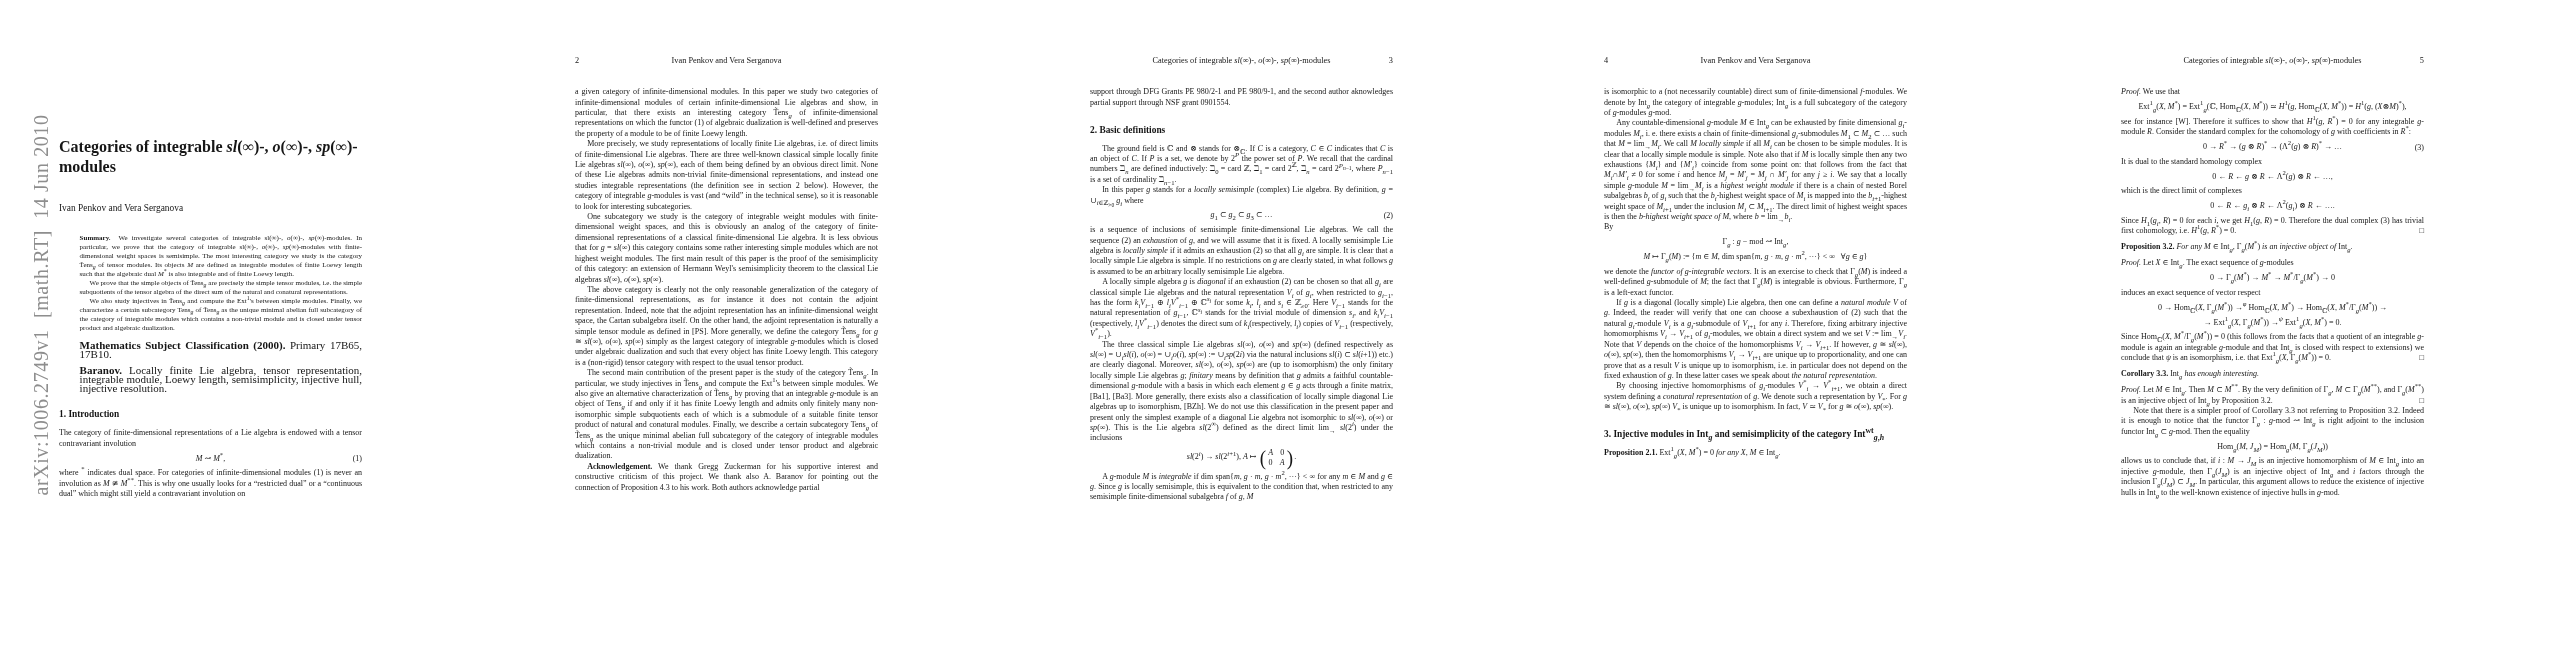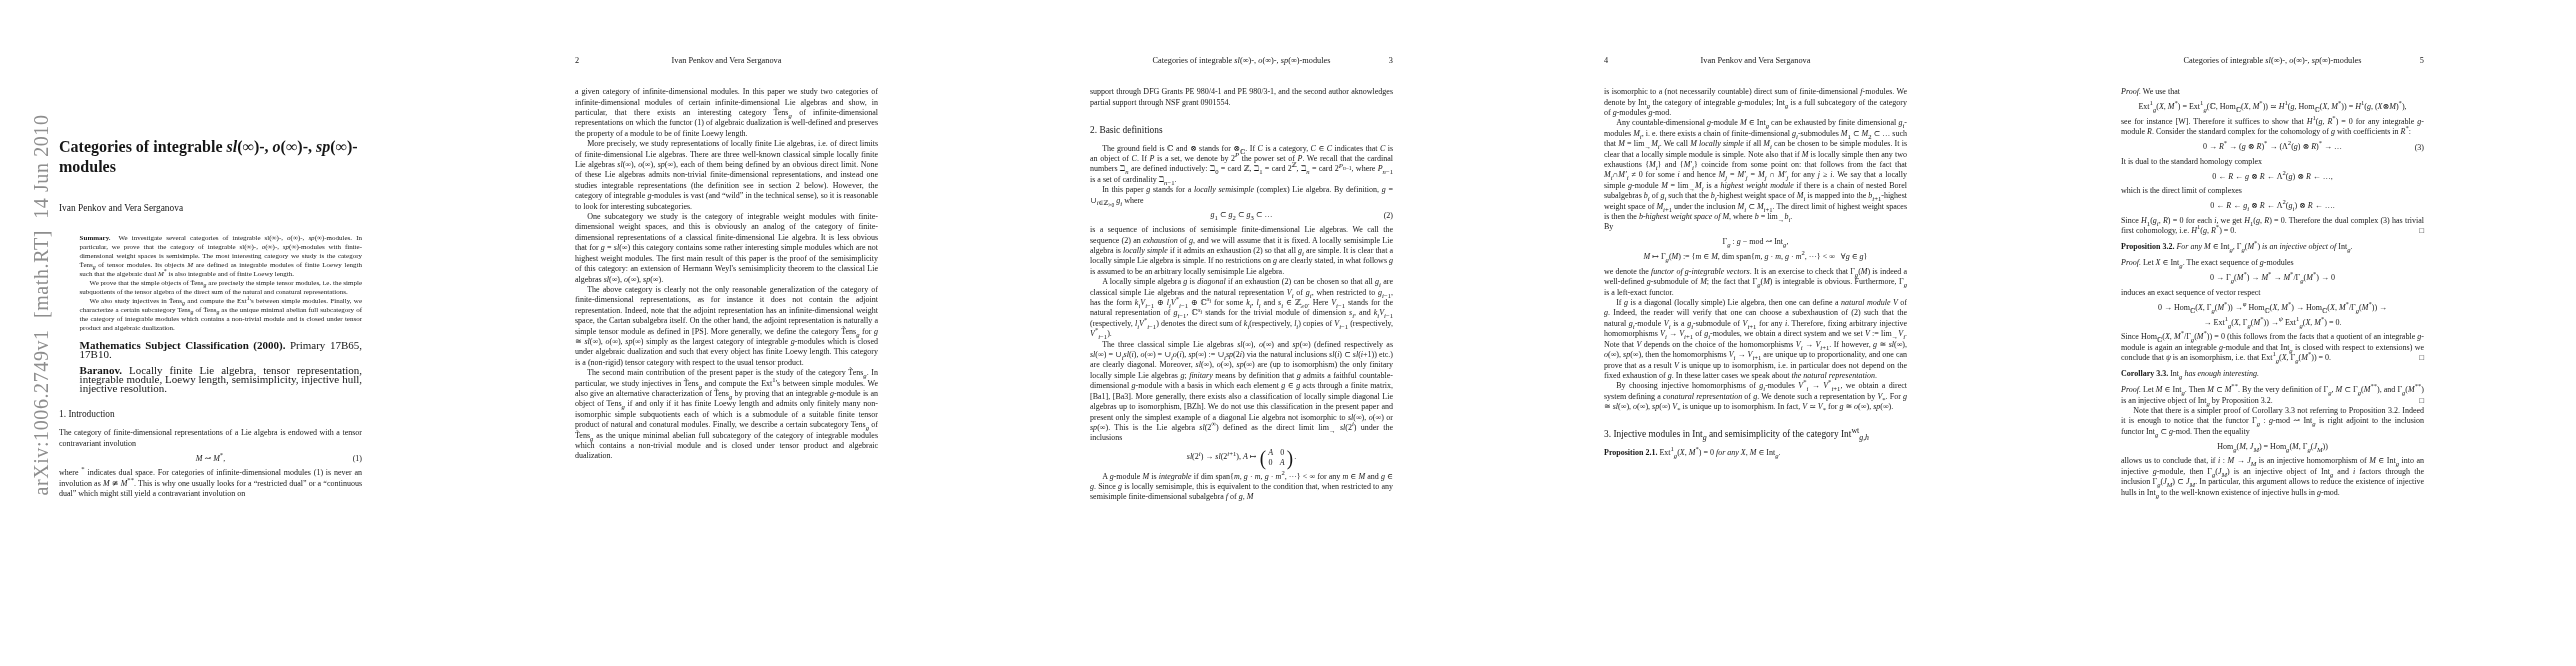--- a/index.html
+++ b/index.html
@@ -31,21 +31,21 @@
   .content{margin-top:20.6px;font-size:8px;line-height:10.4px;text-align:justify;}
   #p1 .content{margin-top:137px;}
 
   .blk{margin:0;}
   .t-h1{font-size:16px;line-height:19.5px;font-weight:bold;text-align:left;}
   .t-authors{margin-top:27px;font-size:9.4px;text-align:left;}
   .t-summary{margin-left:20.6px;font-size:7px;line-height:9px;}
   .t-summary.first{margin-top:21px;}
   .t-summary.ind{text-indent:10px;}
   .t-meta{margin-left:20.6px;font-size:11px;line-height:9px;margin-top:7.2px;}
-  .t-sec{font-weight:normal;font-size:9.4px;line-height:11.7px;margin:16.7px 0 7.2px;text-align:left;}
+  .t-sec{font-weight:bold;font-size:9.4px;line-height:11.7px;margin:16.7px 0 7.2px;text-align:left;}
   .t-p.ind{text-indent:12.2px;}
   .t-eq{position:relative;text-align:center;margin:4.4px 0;}
   .t-eq .eqno{position:absolute;right:0;top:0.6px;}
   .t-prop{margin:5.6px 0;}
   .qed{float:right;}
 
   
   .mat{display:inline-flex;align-items:center;vertical-align:middle;margin:0 1.1px;}
   .par{font-size:19px;font-weight:400;line-height:1;transform:scaleY(1.12);}
   .mx{display:inline-grid;grid-template-columns:auto auto;column-gap:6.7px;padding:0 2.2px;text-align:center;line-height:9.4px;}
@@ -80,31 +80,32 @@
       <span class="ph-left">2</span>
       <span class="ph-center">Ivan Penkov and Vera Serganova</span>
       <span class="ph-right"></span>
     </div>
     <div class="content">
         <div class="blk t-p noind">a given category of infinite-dimensional modules. In this paper we study two categories of infinite-dimensional modules of certain infinite-dimensional Lie algebras and show, in particular, that there exists an interesting category T̃ens<sub><i>g</i></sub> of infinite-dimensional representations on which the functor (1) of algebraic dualization is well-defined and preserves the property of a module to be of finite Loewy length.</div>
         <div class="blk t-p ind">More precisely, we study representations of locally finite Lie algebras, i.e. of direct limits of finite-dimensional Lie algebras. There are three well-known classical simple locally finite Lie algebras <i>sl</i>(∞), <i>o</i>(∞), <i>sp</i>(∞), each of them being defined by an obvious direct limit. None of these Lie algebras admits non-trivial finite-dimensional representations, and instead one studies integrable representations (the definition see in section 2 below). However, the category of integrable <i>g</i>-modules is vast (and “wild” in the technical sense), so it is reasonable to look for interesting subcategories.</div>
         <div class="blk t-p ind">One subcategory we study is the category of integrable weight modules with finite-dimensional weight spaces, and this is obviously an analog of the category of finite-dimensional representations of a classical finite-dimensional Lie algebra. It is less obvious that for <i>g</i> = <i>sl</i>(∞) this category contains some rather interesting simple modules which are not highest weight modules. The first main result of this paper is the proof of the semisimplicity of this category: an extension of Hermann Weyl's semisimplicity theorem to the classical Lie algebras <i>sl</i>(∞), <i>o</i>(∞), <i>sp</i>(∞).</div>
         <div class="blk t-p ind">The above category is clearly not the only reasonable generalization of the category of finite-dimensional representations, as for instance it does not contain the adjoint representation. Indeed, note that the adjoint representation has an infinite-dimensional weight space, the Cartan subalgebra itself. On the other hand, the adjoint representation is naturally a simple tensor module as defined in [PS]. More generally, we define the category T̃ens<sub><i>g</i></sub> for <i>g</i> ≅ <i>sl</i>(∞), <i>o</i>(∞), <i>sp</i>(∞) simply as the largest category of integrable <i>g</i>-modules which is closed under algebraic dualization and such that every object has finite Loewy length. This category is a (non-rigid) tensor category with respect to the usual tensor product.</div>
         <div class="blk t-p ind">The second main contribution of the present paper is the study of the category T̃ens<sub><i>g</i></sub>. In particular, we study injectives in T̃ens<sub><i>g</i></sub> and compute the Ext<sup>1</sup>'s between simple modules. We also give an alternative characterization of T̃ens<sub><i>g</i></sub> by proving that an integrable <i>g</i>-module is an object of Tens<sub><i>g</i></sub> if and only if it has finite Loewy length and admits only finitely many non-isomorphic simple subquotients each of which is a submodule of a suitable finite tensor product of natural and conatural modules. Finally, we describe a certain subcategory Tens<sub><i>g</i></sub> of T̃ens<sub><i>g</i></sub> as the unique minimal abelian full subcategory of the category of integrable modules which contains a non-trivial module and is closed under tensor product and algebraic dualization.</div>
+        <div class="blk t-p ind"><b>Acknowledgement.</b> We thank Gregg Zuckerman for his supportive interest and constructive criticism of this project. We thank also A. Baranov for pointing out the connection of Proposition 4.3 to his work. Both authors acknowledge partial</div>
       </div>
   </div>
 
   <div class="page" id="p3">
     <div class="pagehead">
       <span class="ph-left"></span>
       <span class="ph-center">Categories of integrable <i>sl</i>(∞)-, <i>o</i>(∞)-, <i>sp</i>(∞)-modules</span>
       <span class="ph-right">3</span>
     </div>
     <div class="content">
-        <div class="blk t-p noind">support through DFG Grants PE 980/4-1 and PE 980/3-1, and the second author aknowledges partial support through NSF grant 0901554.</div>
+        <div class="blk t-p noind">support through DFG Grants PE 980/2-1 and PE 980/9-1, and the second author aknowledges partial support through NSF grant 0901554.</div>
         <div class="blk t-sec">2. Basic definitions</div>
         <div class="blk t-p ind">The ground field is ℂ and ⊗ stands for ⊗<sub>ℂ</sub>. If <i>C</i> is a category, <i>C</i> ∈ <i>C</i> indicates that <i>C</i> is an object of <i>C</i>. If <i>P</i> is a set, we denote by 2<sup><i>P</i></sup> the power set of <i>P</i>. We recall that the cardinal numbers ℶ<sub><i>n</i></sub> are defined inductively: ℶ<sub>0</sub> = card ℤ, ℶ<sub>1</sub> = card 2<sup>ℤ</sup>, ℶ<sub><i>n</i></sub> = card 2<sup><i>P</i><sub><i>n</i>−1</sub></sup>, where <i>P</i><sub><i>n</i>−1</sub> is a set of cardinality ℶ<sub><i>n</i>−1</sub>.</div>
         <div class="blk t-p ind">In this paper <i>g</i> stands for a <i>locally semisimple</i> (complex) Lie algebra. By definition, <i>g</i> = ∪<sub><i>i</i>∈ℤ<sub>&gt;0</sub></sub> <i>g</i><sub><i>i</i></sub> where</div>
         <div class="blk t-eq"><i>g</i><sub>1</sub> ⊂ <i>g</i><sub>2</sub> ⊂ <i>g</i><sub>3</sub> ⊂ …<span class="eqno">(2)</span></div>
         <div class="blk t-p noind">is a sequence of inclusions of semisimple finite-dimensional Lie algebras. We call the sequence (2) an <i>exhaustion</i> of <i>g</i>, and we will assume that it is fixed. A locally semisimple Lie algebra is <i>locally simple</i> if it admits an exhaustion (2) so that all <i>g</i><sub><i>i</i></sub> are simple. It is clear that a locally simple Lie algebra is simple. If no restrictions on <i>g</i> are clearly stated, in what follows <i>g</i> is assumed to be an arbitrary locally semisimple Lie algebra.</div>
         <div class="blk t-p ind">A locally simple algebra <i>g</i> is <i>diagonal</i> if an exhaustion (2) can be chosen so that all <i>g</i><sub><i>i</i></sub> are classical simple Lie algebras and the natural representation <i>V</i><sub><i>i</i></sub> of <i>g</i><sub><i>i</i></sub>, when restricted to <i>g</i><sub><i>i</i>−1</sub>, has the form <i>k</i><sub><i>i</i></sub><i>V</i><sub><i>i</i>−1</sub> ⊕ <i>l</i><sub><i>i</i></sub><i>V</i><sup>*</sup><sub><i>i</i>−1</sub> ⊕ ℂ<sup><i>s</i><sub><i>i</i></sub></sup> for some <i>k</i><sub><i>i</i></sub>, <i>l</i><sub><i>i</i></sub> and <i>s</i><sub><i>i</i></sub> ∈ ℤ<sub>≥0</sub>. Here <i>V</i><sub><i>i</i>−1</sub> stands for the natural representation of <i>g</i><sub><i>i</i>−1</sub>, ℂ<sup><i>s</i><sub><i>i</i></sub></sup> stands for the trivial module of dimension <i>s</i><sub><i>i</i></sub>, and <i>k</i><sub><i>i</i></sub><i>V</i><sub><i>i</i>−1</sub> (respectively, <i>l</i><sub><i>i</i></sub><i>V</i><sup>*</sup><sub><i>i</i>−1</sub>) denotes the direct sum of <i>k</i><sub><i>i</i></sub>(respectively, <i>l</i><sub><i>i</i></sub>) copies of <i>V</i><sub><i>i</i>−1</sub> (respectively, <i>V</i><sup>*</sup><sub><i>i</i>−1</sub>).</div>
         <div class="blk t-p ind">The three classical simple Lie algebras <i>sl</i>(∞), <i>o</i>(∞) and <i>sp</i>(∞) (defined respectively as <i>sl</i>(∞) = ∪<sub><i>i</i></sub><i>sl</i>(<i>i</i>), <i>o</i>(∞) = ∪<sub><i>i</i></sub><i>o</i>(<i>i</i>), <i>sp</i>(∞) := ∪<sub><i>i</i></sub><i>sp</i>(2<i>i</i>) via the natural inclusions <i>sl</i>(<i>i</i>) ⊂ <i>sl</i>(<i>i</i>+1)) etc.) are clearly diagonal. Moreover, <i>sl</i>(∞), <i>o</i>(∞), <i>sp</i>(∞) are (up to isomorphism) the only finitary locally simple Lie algebras <i>g</i>; <i>finitary</i> means by definition that <i>g</i> admits a faithful countable-dimensional <i>g</i>-module with a basis in which each element <i>g</i> ∈ <i>g</i> acts through a finite matrix, [Ba1], [Ba3]. More generally, there exists also a classification of locally simple diagonal Lie algebras up to isomorphism, [BZh]. We do not use this classification in the present paper and present only the simplest example of a diagonal Lie algebra not isomorphic to <i>sl</i>(∞), <i>o</i>(∞) or <i>sp</i>(∞). This is the Lie algebra <i>sl</i>(2<sup>∞</sup>) defined as the direct limit lim<sub>→</sub> <i>sl</i>(2<sup><i>i</i></sup>) under the inclusions</div>
         <div class="blk t-eq"><i>sl</i>(2<sup><i>i</i></sup>) → <i>sl</i>(2<sup><i>i</i>+1</sup>), <i>A</i> ↦ <span class="mat">
             <span class="par">(</span>
             <span class="mx">

